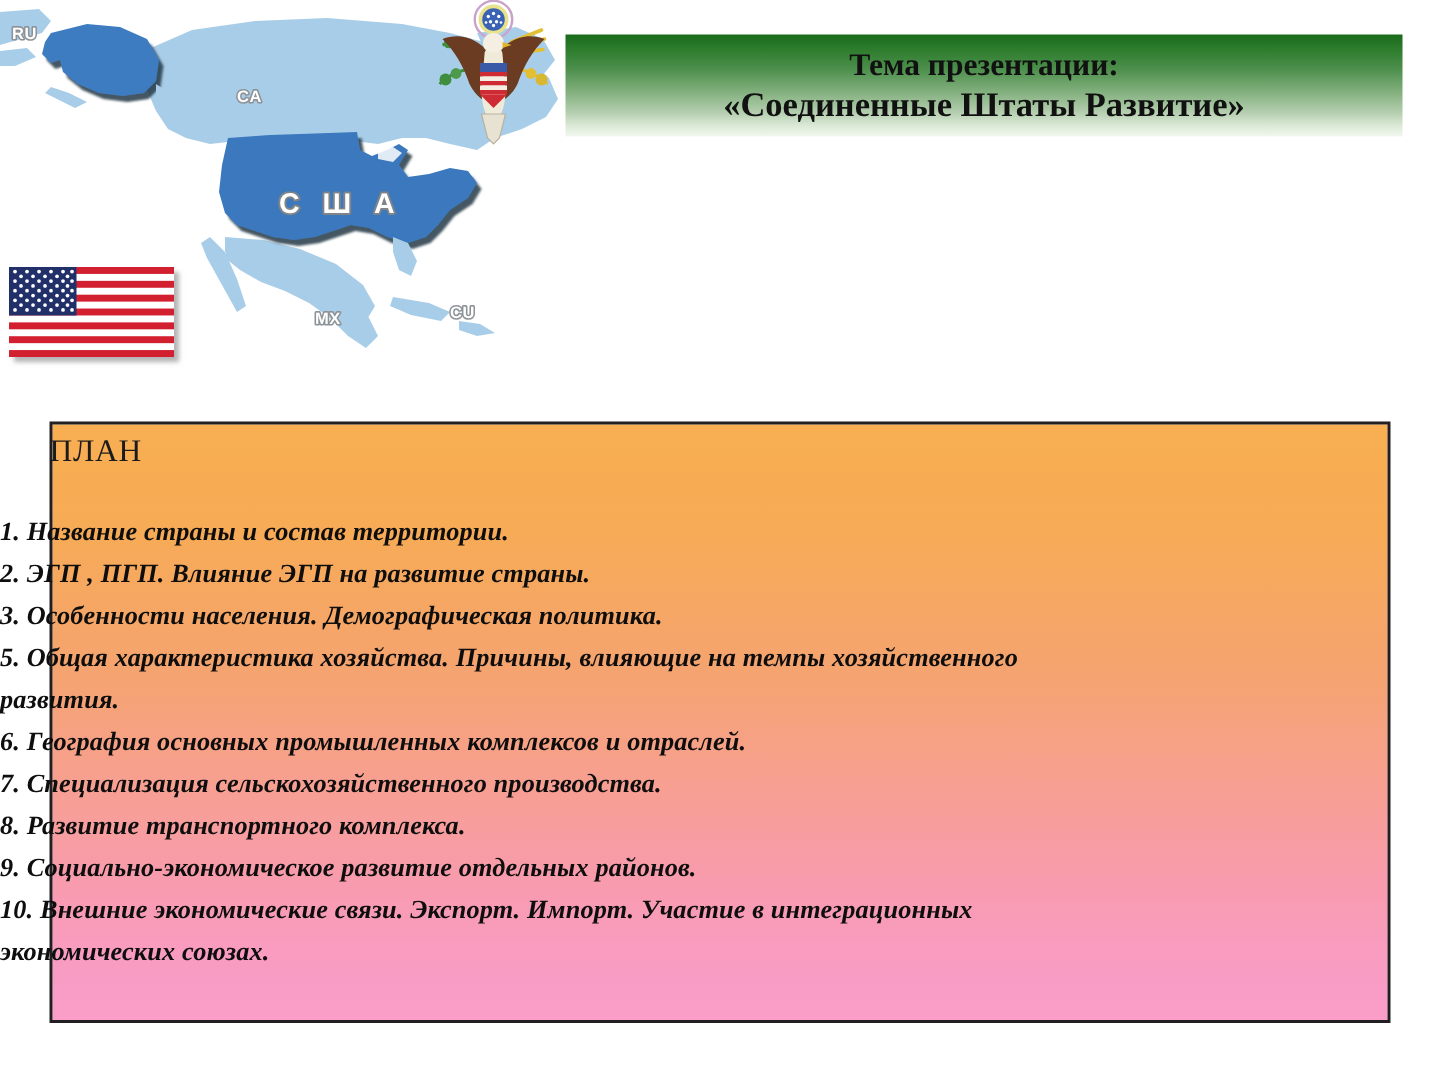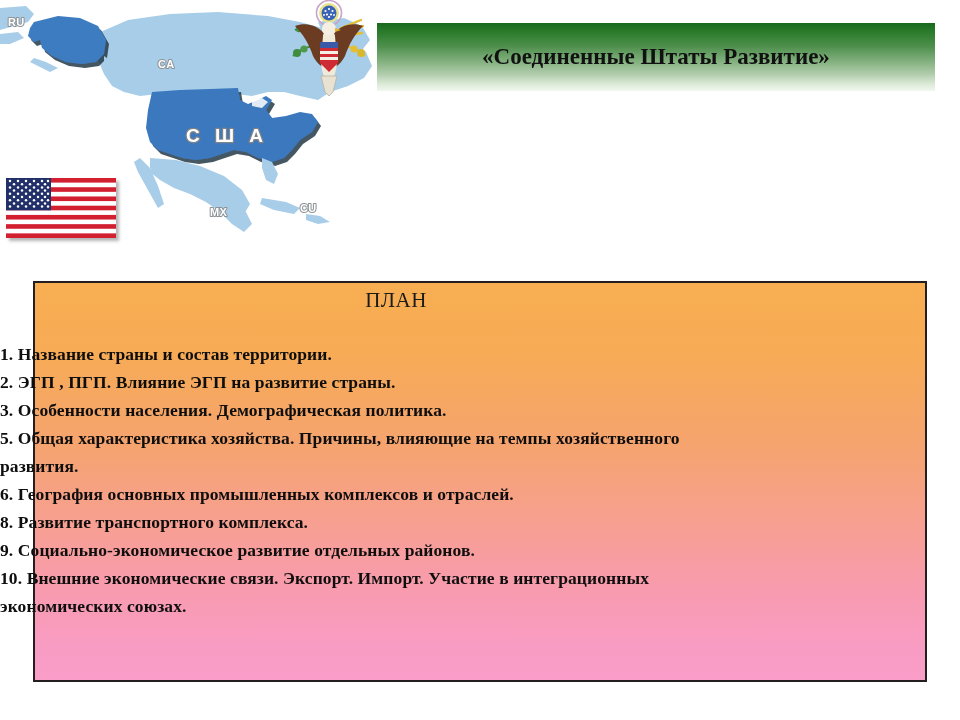--- a/index.html
+++ b/index.html
@@ -113,32 +113,33 @@
         #f5a370 42%,
         #f7a08d 58%,
         #f89bb0 78%,
         #f99cc4 92%,
         #fa9dc8 100%);
   }
   #plan-heading {
     position: absolute;
     left: 33px; top: 288px;
     width: 726px;
-    text-align: center;
+    text-align: left;
     font-size: 21px;
     color: #1b1b1b;
     font-weight: normal;
     letter-spacing: 0.5px;
   }
   #plan-list {
     position: absolute;
     left: 0px; top: 340px;
     width: 935px;
     margin: 0; padding: 0;
     list-style: none;
+    font-style: italic;
   }
   #plan-list li {
     font-size: 17.5px;
     font-weight: bold;
     color: #0e0e0e;
     line-height: 28px;
     white-space: pre-wrap;
     letter-spacing: 0.1px;
   }
 </style>
@@ -329,33 +330,35 @@
           <circle cx="20" cy="28.6" r="1.25"></circle>
             <circle cx="28" cy="28.6" r="1.25"></circle>
           <circle cx="36" cy="28.6" r="1.25"></circle>
             <circle cx="42" cy="28.6" r="1.25"></circle>
         </g>
       </g>
     </svg>
   </div>
 
   <div id="title-banner">
+    <div class="banner-line" id="banner-line-1">Тема презентации:</div>
     <div class="banner-line" id="banner-line-2">«Соединенные Штаты Развитие»</div>
   </div>
 
   <div id="plan-box"></div>
 
   <div id="plan-heading">ПЛАН</div>
 
   <ul id="plan-list">
       <li>1. Название страны и состав территории.</li>
       <li>2. ЭГП , ПГП. Влияние ЭГП на развитие страны.</li>
       <li>3. Особенности населения. Демографическая политика.</li>
       <li>5. Общая характеристика хозяйства. Причины, влияющие на темпы хозяйственного
 развития.</li>
       <li>6. География основных промышленных комплексов и отраслей.</li>
+      <li>7. Специализация сельскохозяйственного производства.</li>
       <li>8. Развитие транспортного комплекса.</li>
       <li>9. Социально-экономическое развитие отдельных районов.</li>
       <li>10. Внешние экономические связи. Экспорт. Импорт. Участие в интеграционных
 экономических союзах.</li>
     </ul>
 
 </div>
 
 </body></html>

